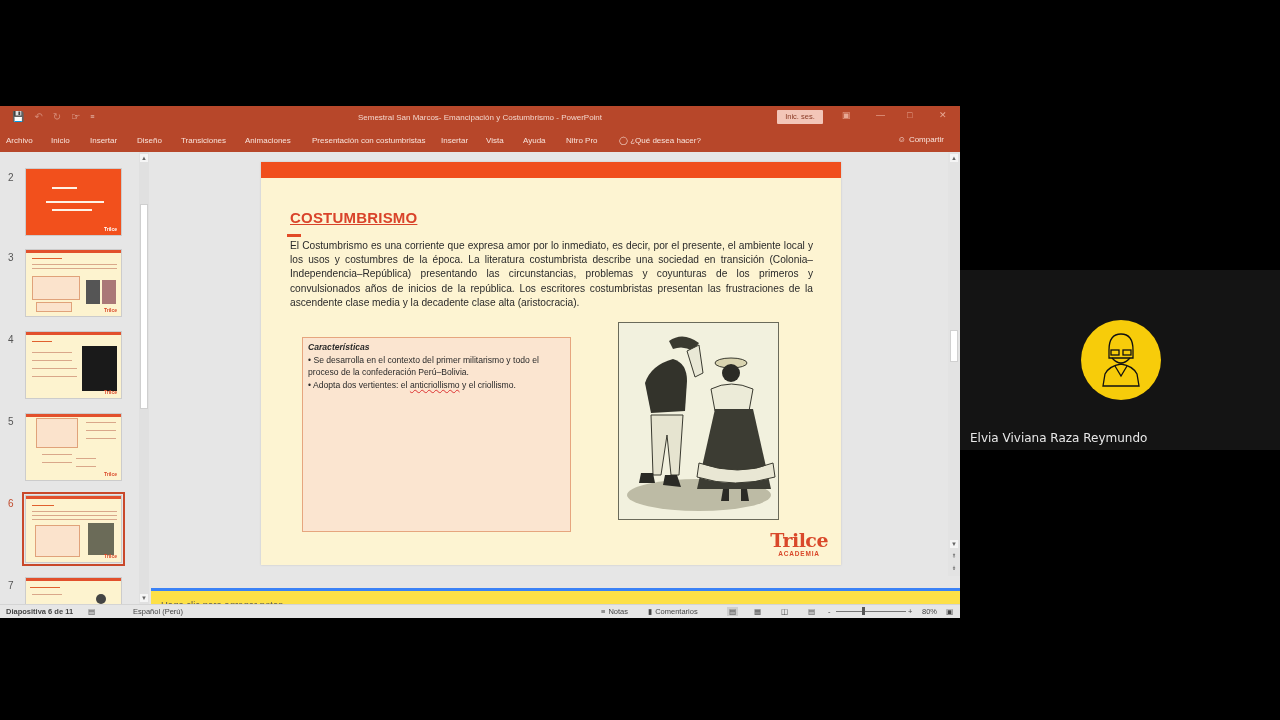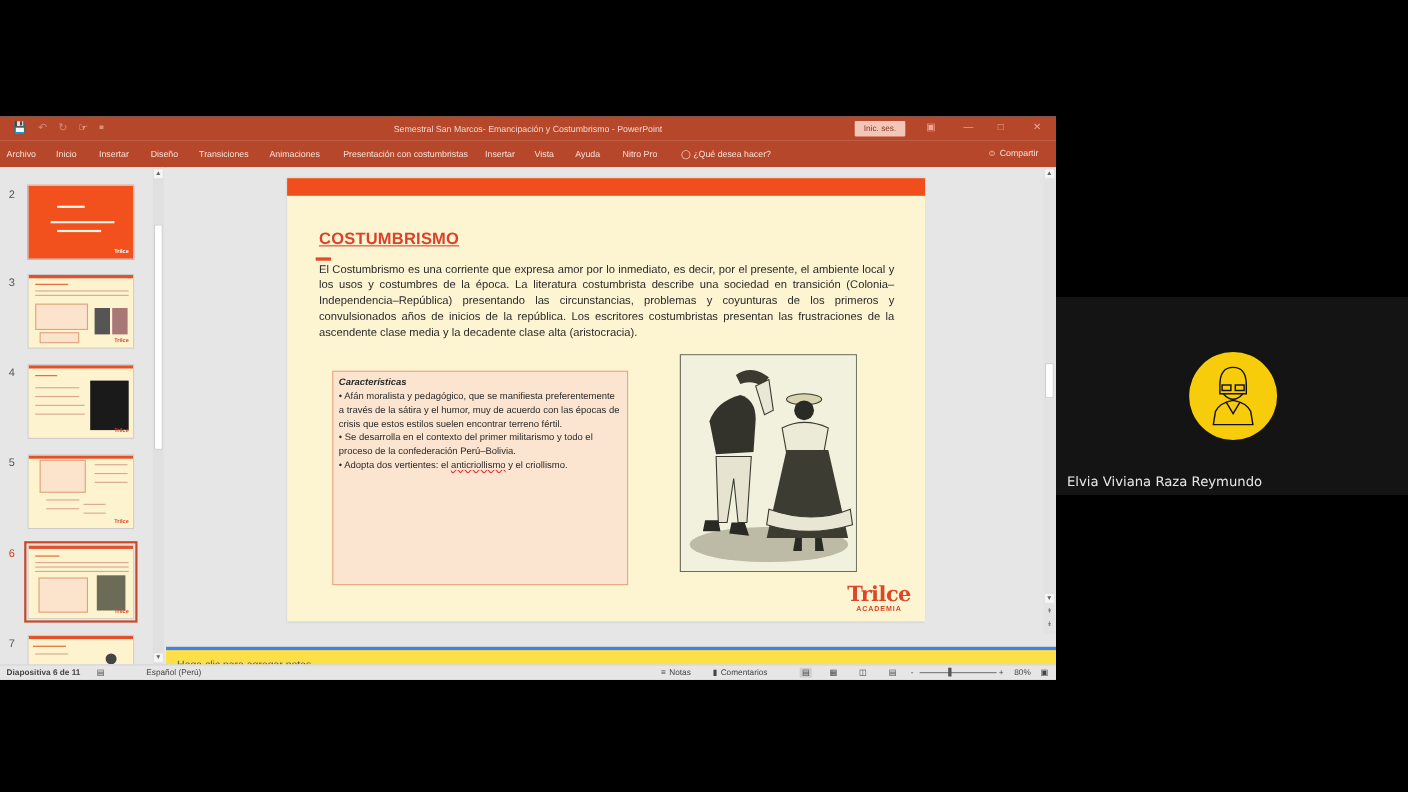--- a/index.html
+++ b/index.html
@@ -189,21 +189,20 @@
 
     <div class="editor">
       <div class="slide">
         <div class="topbar"></div>
         <div class="heading">COSTUMBRISMO</div>
         <div class="accent"></div>
         <div class="intro">El Costumbrismo es una corriente que expresa amor por lo inmediato, es decir, por el presente, el ambiente local y los usos y costumbres de la época. La literatura costumbrista describe una sociedad en transición (Colonia–Independencia–República) presentando las circunstancias, problemas y coyunturas de los primeros y convulsionados años de inicios de la república. Los escritores costumbristas presentan las frustraciones de la ascendente clase media y la decadente clase alta (aristocracia).</div>
 
         <div class="charbox">
           <div class="ctitle">Características</div>
-          <div>• Afán moralista y pedagógico, que se manifiesta preferentemente a través de la sátira y el humor, muy de acuerdo con las épocas de crisis que estos estilos suelen encontrar terreno fértil.</div>
           <div>• Se desarrolla en el contexto del primer militarismo y todo el proceso de la confederación Perú–Bolivia.</div>
           <div><span>• Adopta dos vertientes: el </span><span class="squig">anticriollismo</span><span> y el criollismo.</span></div>
         </div>
 
         <div class="illus">
           <svg width="161" height="198" viewBox="0 0 161 198">
             <rect width="161" height="198" fill="#f2f1de"></rect>
             <ellipse cx="80" cy="172" rx="72" ry="16" fill="#bdbba5"></ellipse>
 
             <path d="M50 18 q14 -10 30 2 l-6 8 q-10 -6 -20 -2z" fill="#3a3a30"></path>

